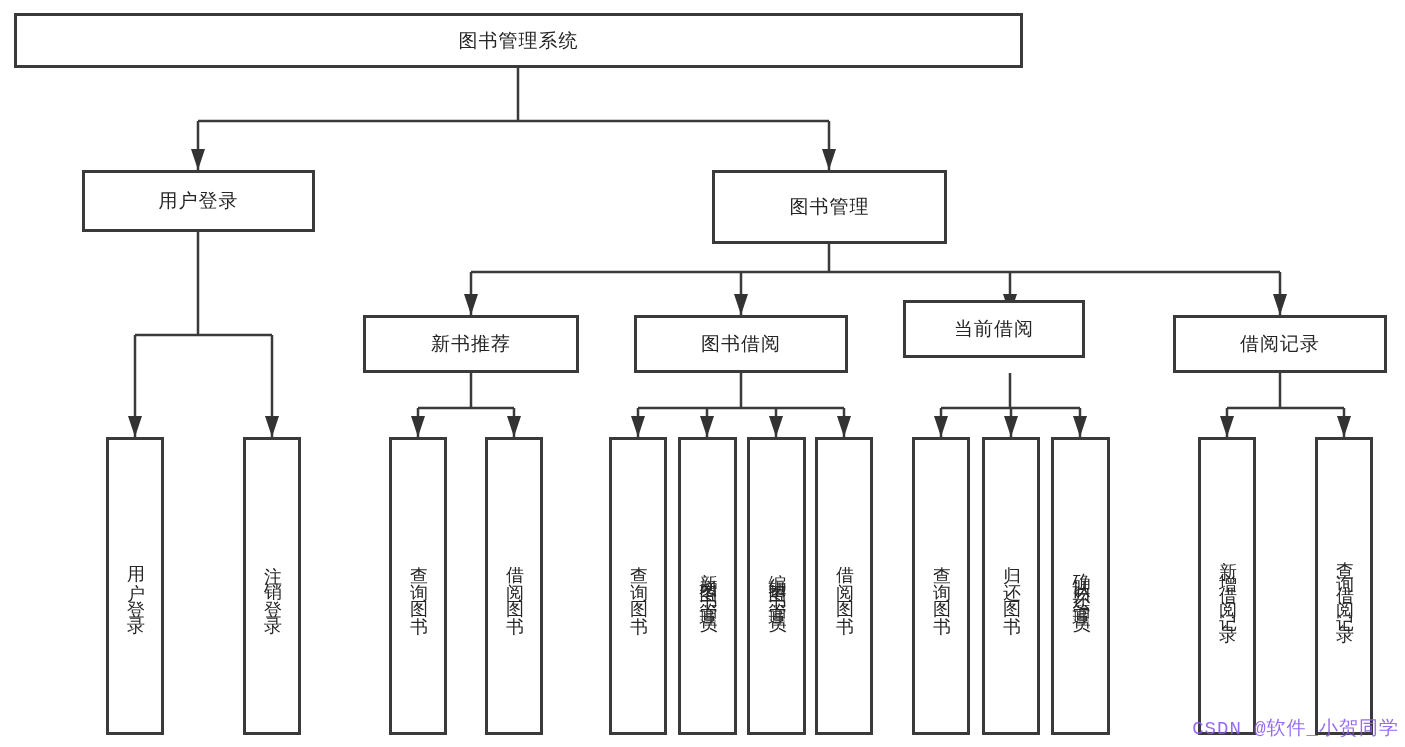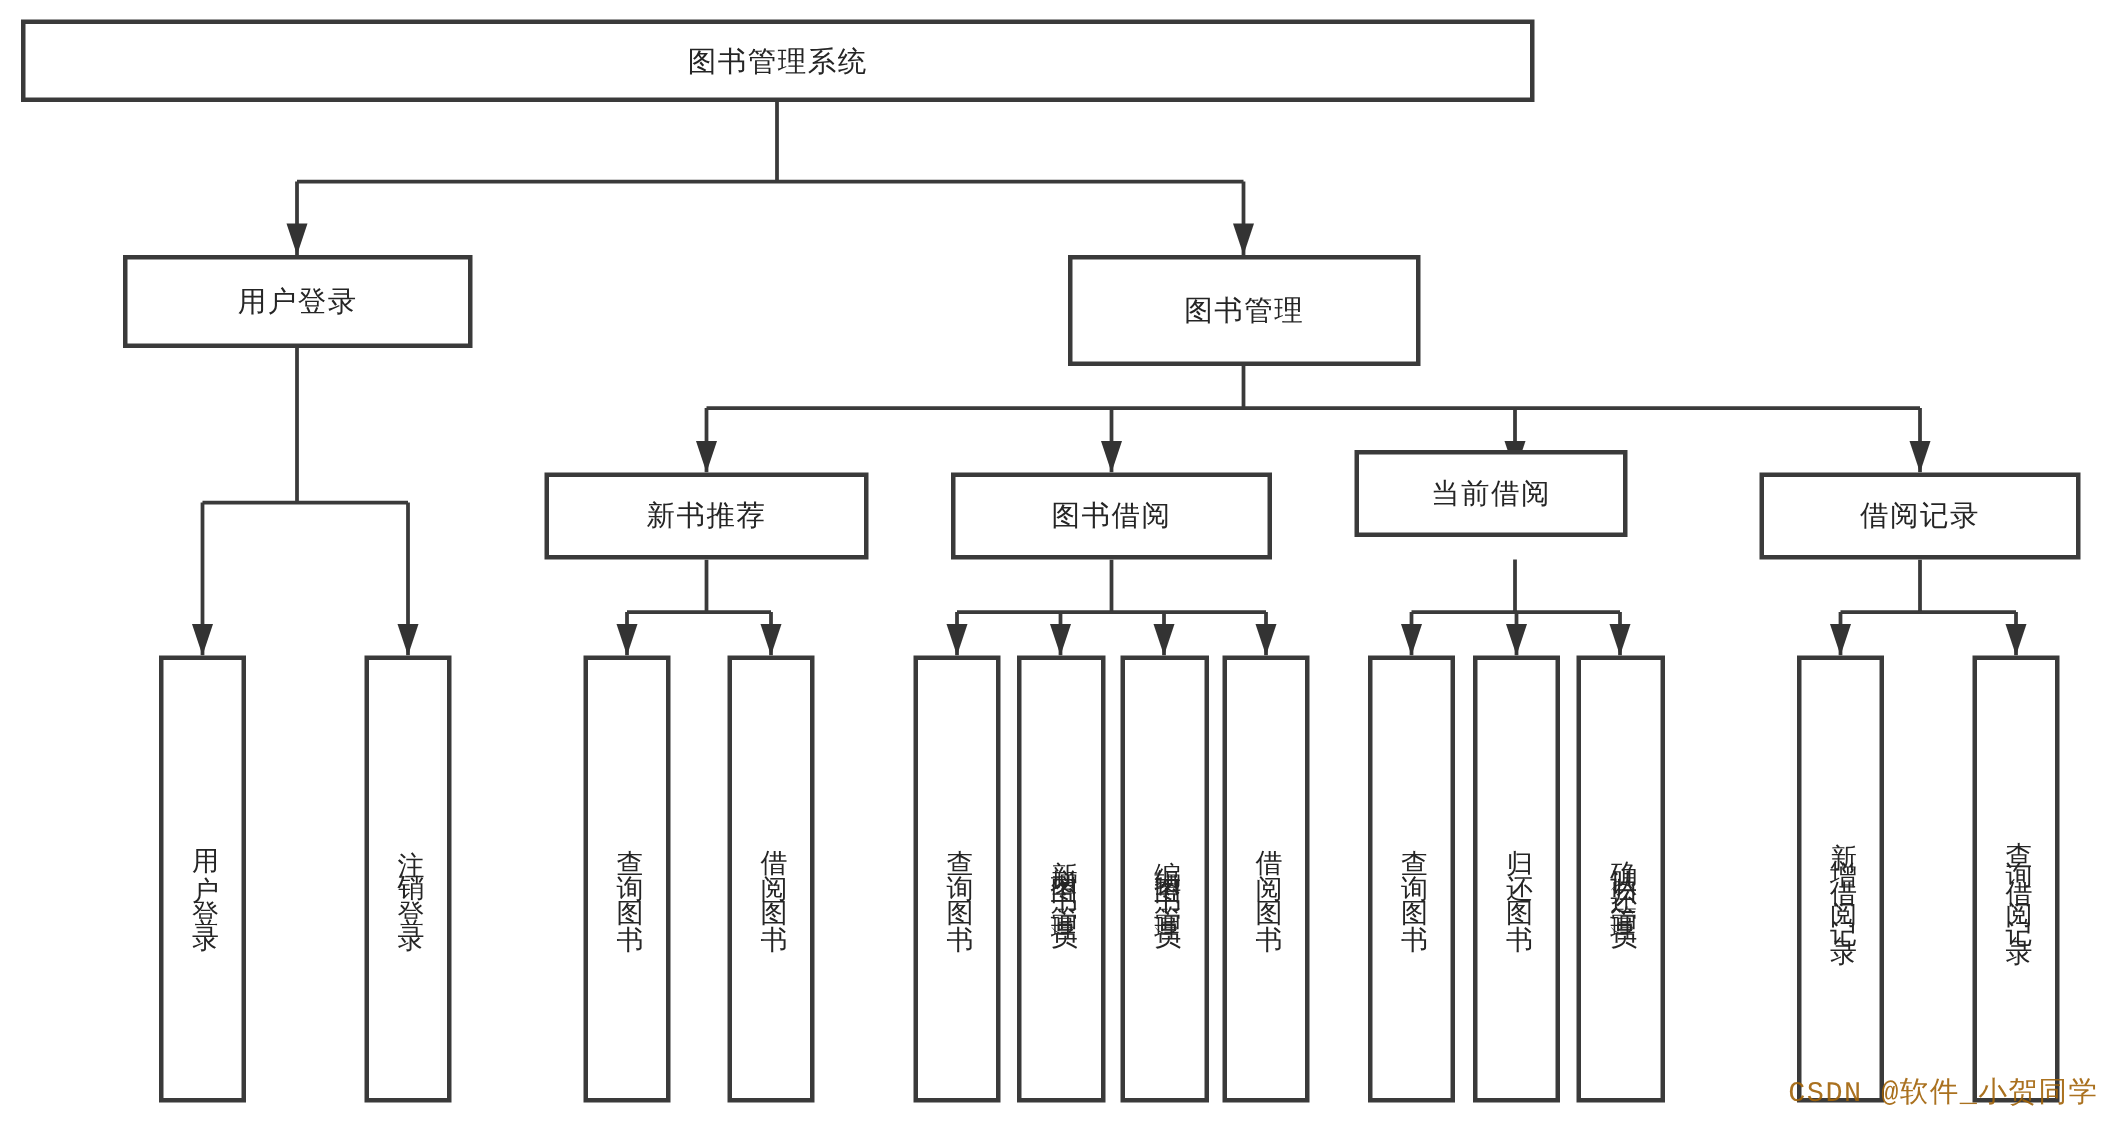--- a/index.html
+++ b/index.html
@@ -52,21 +52,21 @@
   .n-leaf-cb-return  { left: 982px; }
   .n-leaf-cb-confirm { left: 1051px; width: 59px; }
   .n-leaf-br-add     { left: 1198px; }
   .n-leaf-br-query   { left: 1315px; }
   #watermark {
     position: absolute;
     right: 6px;
     bottom: 6px;
     z-index: 3;
     font-size: 19px;
-    color: #a16207;
+    color: #8b5cf6;
     opacity: 0.9;
     letter-spacing: 1px;
   }
   .wire { stroke: #3a3a3a; stroke-width: 2.5; fill: none; }
   .ahead { fill: #333333; stroke: none; }
 </style>
 </head>
 <body>
 
 <div id="stage">

